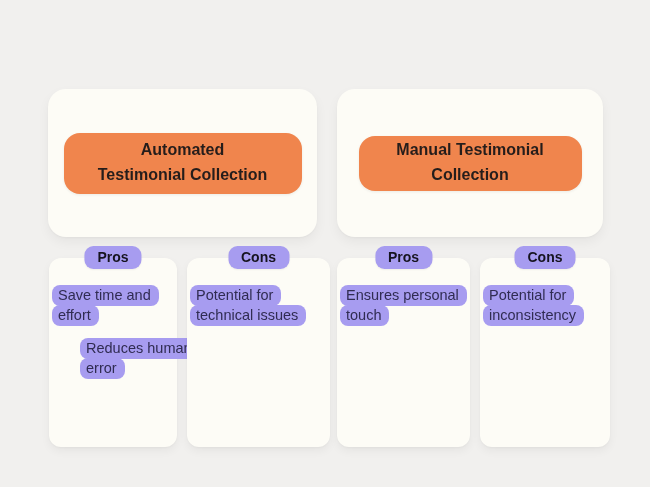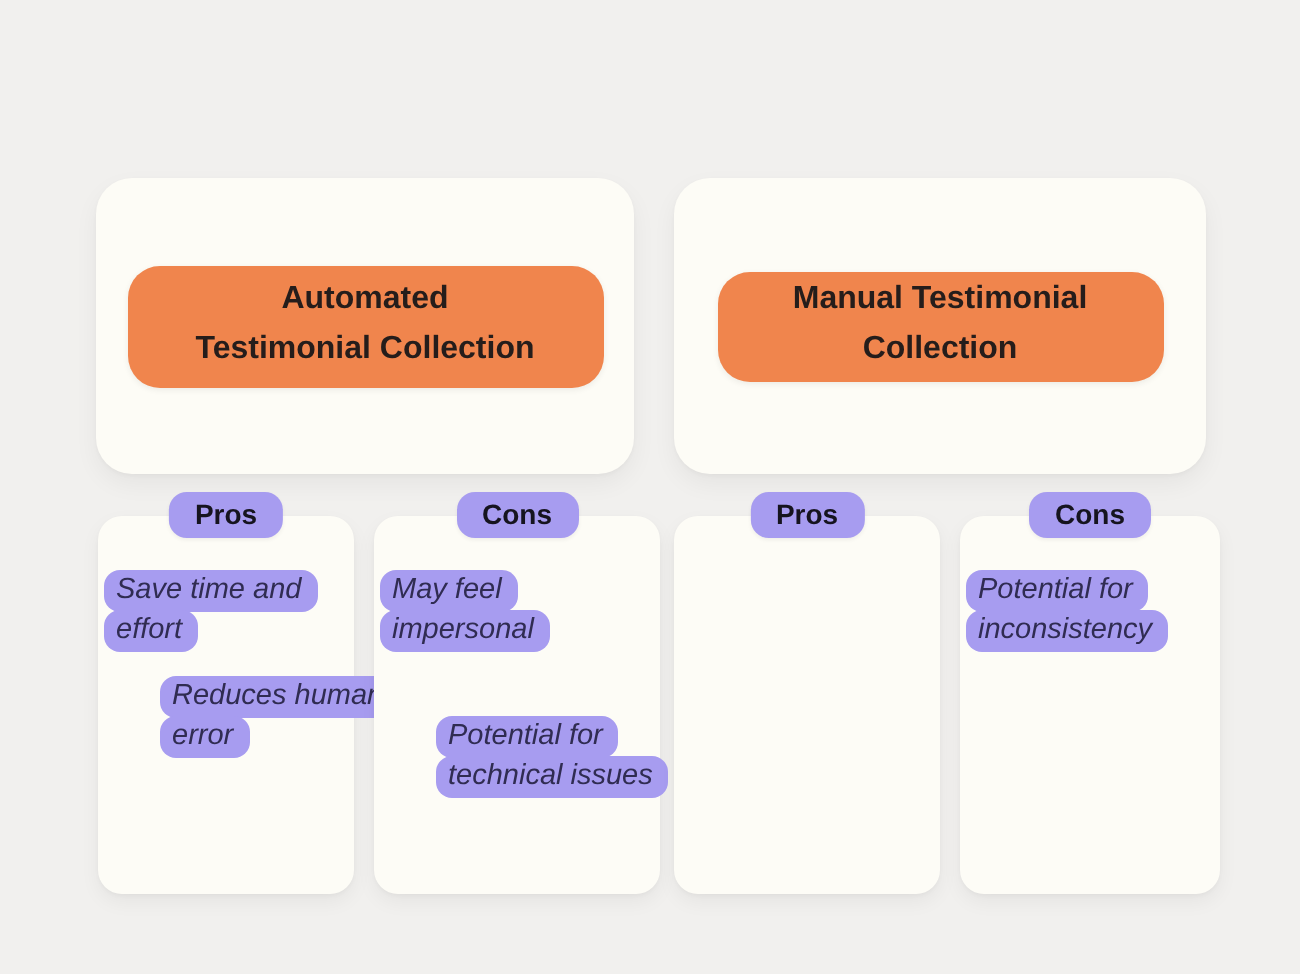--- a/index.html
+++ b/index.html
@@ -69,21 +69,21 @@
     transform: translateX(-50%);
     background: var(--purple);
     color: var(--badge-text);
     font-weight: bold;
     font-size: 14px;
     padding: 3px 13px 4px;
     border-radius: 9px;
     box-shadow: 0 1px 2px rgba(0,0,0,0.06);
     white-space: nowrap;
   }
-  .items { padding: 27px 0 0 3px; overflow: visible; font-style: italic; }
+  .items { padding: 27px 0 0 3px; overflow: visible; }
   .item {
     width: max-content;
     font-size: 14.5px;
     line-height: 20px;
     color: var(--item-text);
   }
   .item + .item { margin-top: 13px; margin-left: 28px; }
   .col-1 .item + .item { margin-top: 33px; }
   .hl {
     background: var(--purple);
@@ -115,30 +115,30 @@
       <div class="item"><span class="hl">Save time and
 effort</span></div>
       <div class="item"><span class="hl">Reduces human
 error</span></div>
     </div>
   </section>
 
   <section class="col col-1">
     <div class="badge">Cons</div>
     <div class="items">
-      <div class="item"><span class="hl">May feel
-impersonal</span></div>
       <div class="item"><span class="hl">Potential for
 technical issues</span></div>
     </div>
   </section>
 
   <section class="col col-2">
     <div class="badge">Pros</div>
     <div class="items">
+      <div class="item"><span class="hl">Ensures personal
+touch</span></div>
     </div>
   </section>
 
   <section class="col col-3">
     <div class="badge">Cons</div>
     <div class="items">
       <div class="item"><span class="hl">Potential for
 inconsistency</span></div>
     </div>
   </section>

